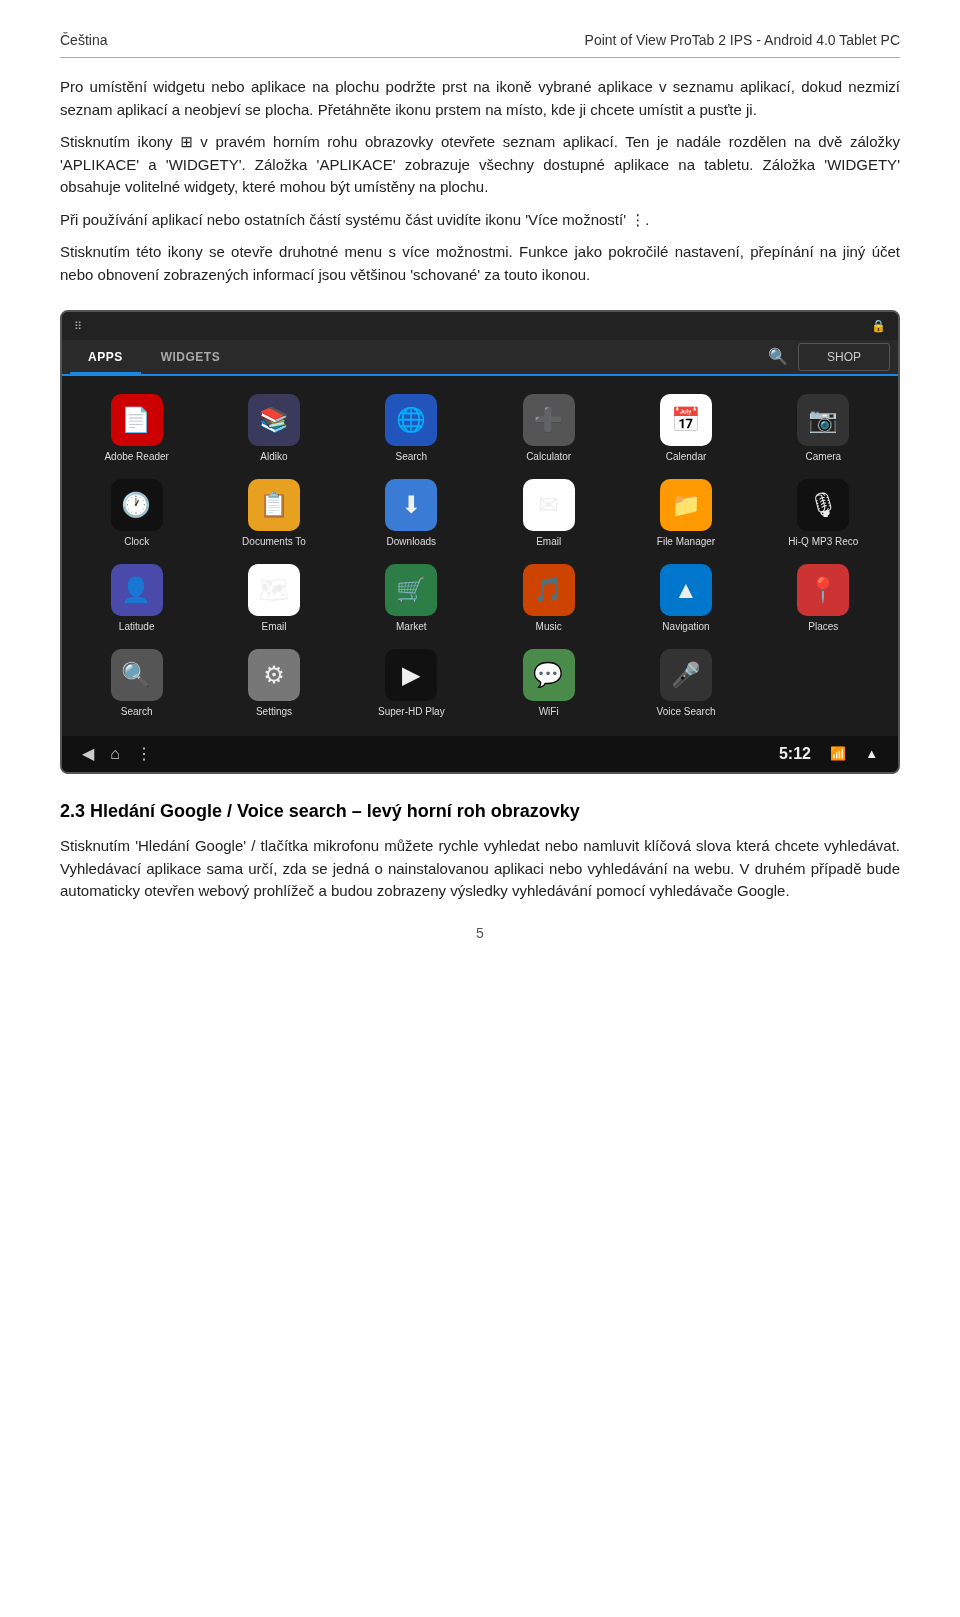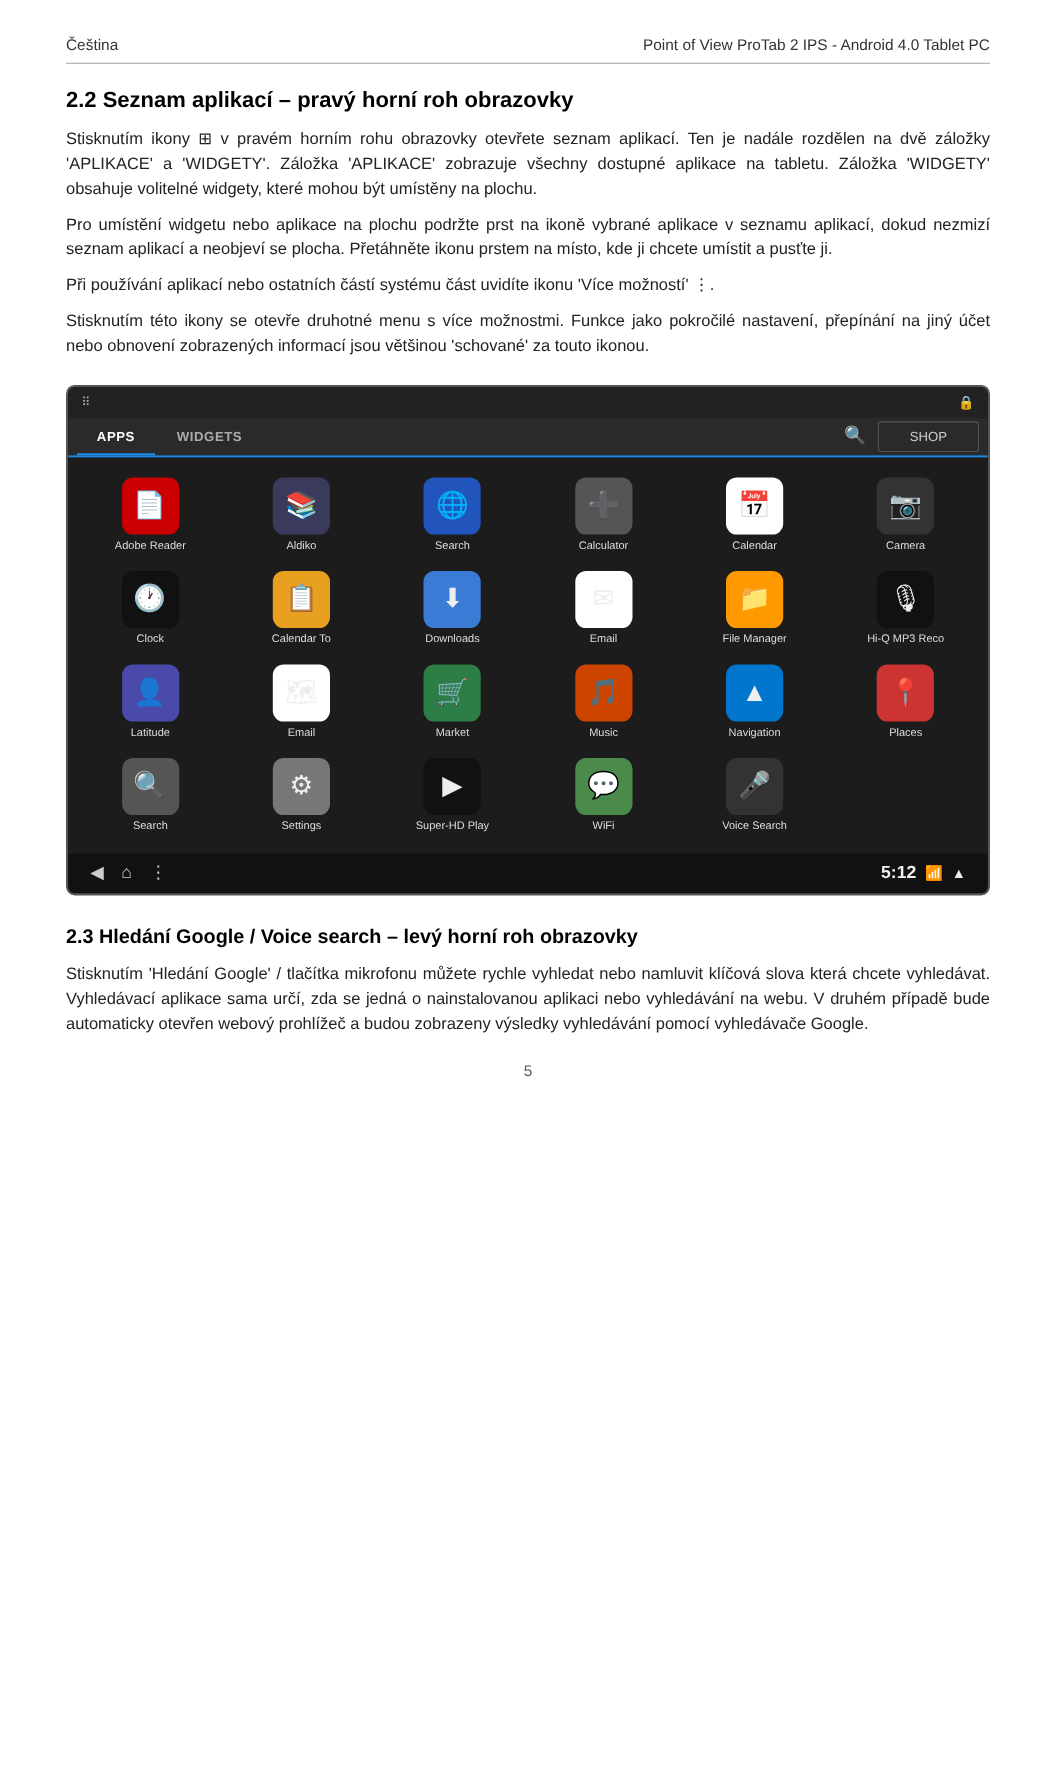--- a/index.html
+++ b/index.html
@@ -172,21 +172,21 @@
       display: flex;
       gap: 16px;
       color: #ccc;
       font-size: 16px;
     }
     .navbar-right {
       color: #eee;
       font-size: 14px;
       display: flex;
       align-items: center;
-      gap: 8px;
+      gap: 19px;
     }
     .page-number {
       text-align: center;
       font-size: 14px;
       color: #555;
       margin-top: 20px;
     }
     .apps-label-row {
       color: #ddd;
       font-size: 10px;
@@ -198,23 +198,22 @@
 <body>
 
 <div class="page">
 
   <div class="header">
     <span class="header-left">Čeština</span>
     <span class="header-right">Point of View ProTab 2 IPS - Android 4.0 Tablet PC</span>
   </div>
 
   <div class="section">
-    <h2>2.2 Seznam aplikací – pravý horní roh obrazovky</h2>
+    <p>Pro umístění widgetu nebo aplikace na plochu podržte prst na ikoně vybrané aplikace v seznamu aplikací, dokud nezmizí seznam aplikací a neobjeví se plocha. Přetáhněte ikonu prstem na místo, kde ji chcete umístit a pusťte ji.</p>
     <p>Stisknutím ikony ⊞ v pravém horním rohu obrazovky otevřete seznam aplikací. Ten je nadále rozdělen na dvě záložky 'APLIKACE' a 'WIDGETY'. Záložka 'APLIKACE' zobrazuje všechny dostupné aplikace na tabletu. Záložka 'WIDGETY' obsahuje volitelné widgety, které mohou být umístěny na plochu.</p>
-    <p>Pro umístění widgetu nebo aplikace na plochu podržte prst na ikoně vybrané aplikace v seznamu aplikací, dokud nezmizí seznam aplikací a neobjeví se plocha. Přetáhněte ikonu prstem na místo, kde ji chcete umístit a pusťte ji.</p>
     <p>Při používání aplikací nebo ostatních částí systému část uvidíte ikonu 'Více možností' ⋮.</p>
     <p>Stisknutím této ikony se otevře druhotné menu s více možnostmi. Funkce jako pokročilé nastavení, přepínání na jiný účet nebo obnovení zobrazených informací jsou většinou 'schované' za touto ikonou.</p>
   </div>
 
   <div class="tablet-screenshot">
 
     <div class="tablet-topbar">
       <span style="color:#aaa; font-size:11px;">⠿</span>
       <span style="color:#888; font-size:11px;"></span>
       <span style="color:#aaa; font-size:12px;">🔒</span>
@@ -252,21 +251,21 @@
         <div class="app-item">
           <div class="app-icon icon-camera">📷</div>
           <div class="apps-label-row">Camera</div>
         </div>
         <div class="app-item">
           <div class="app-icon icon-clock">🕐</div>
           <div class="apps-label-row">Clock</div>
         </div>
         <div class="app-item">
           <div class="app-icon icon-docsto">📋</div>
-          <div class="apps-label-row">Calendar To</div>
+          <div class="apps-label-row">Documents To</div>
         </div>
         <div class="app-item">
           <div class="app-icon icon-downloads">⬇</div>
           <div class="apps-label-row">Downloads</div>
         </div>
         <div class="app-item">
           <div class="app-icon icon-email">✉</div>
           <div class="apps-label-row">Email</div>
         </div>
         <div class="app-item">

